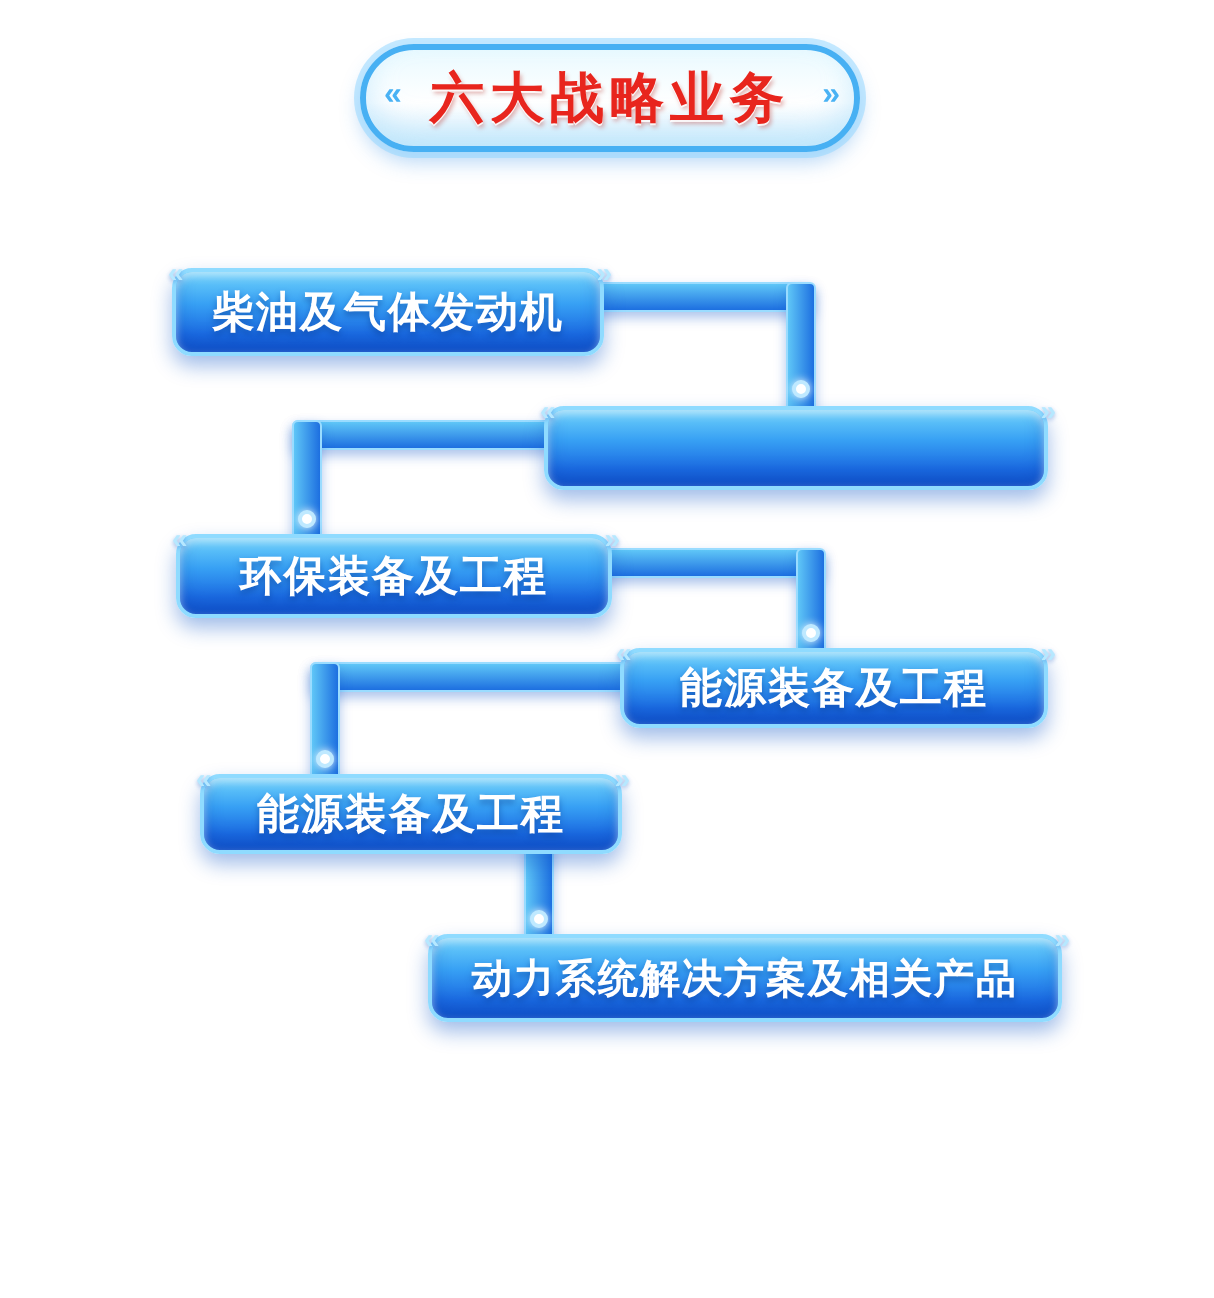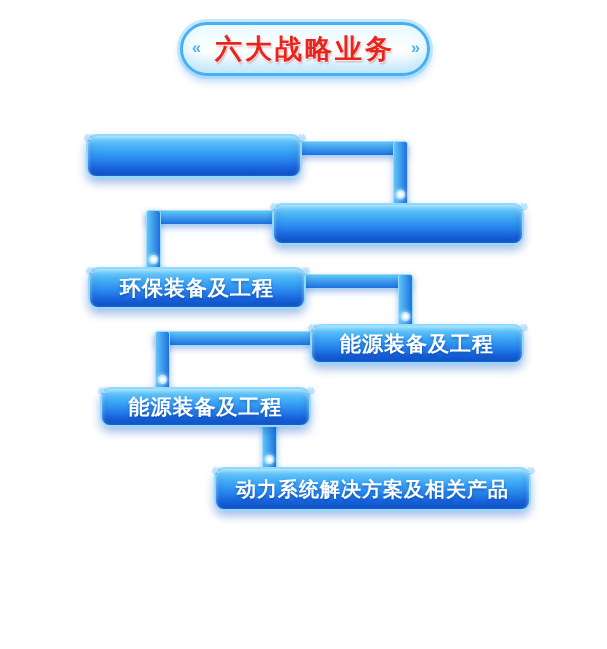--- a/index.html
+++ b/index.html
@@ -105,20 +105,21 @@
   <div class="conn v" style="left:262px; top:420px; height:50px;"></div>
 
   <div class="dot" style="left:396px; top:190px;"></div>
   <div class="dot" style="left:149px; top:255px;"></div>
   <div class="dot" style="left:401px; top:312px;"></div>
   <div class="dot" style="left:158px; top:375px;"></div>
   <div class="dot" style="left:265px; top:455px;"></div>
 
   <div class="box b1">
     <span class="corner left">«</span>
+    <span>柴油及气体发动机</span>
     <span class="corner right">»</span>
   </div>
 
   <div class="box b2">
     <span class="corner left">«</span>
     <span class="corner right">»</span>
   </div>
 
   <div class="box b3">
     <span class="corner left">«</span>

